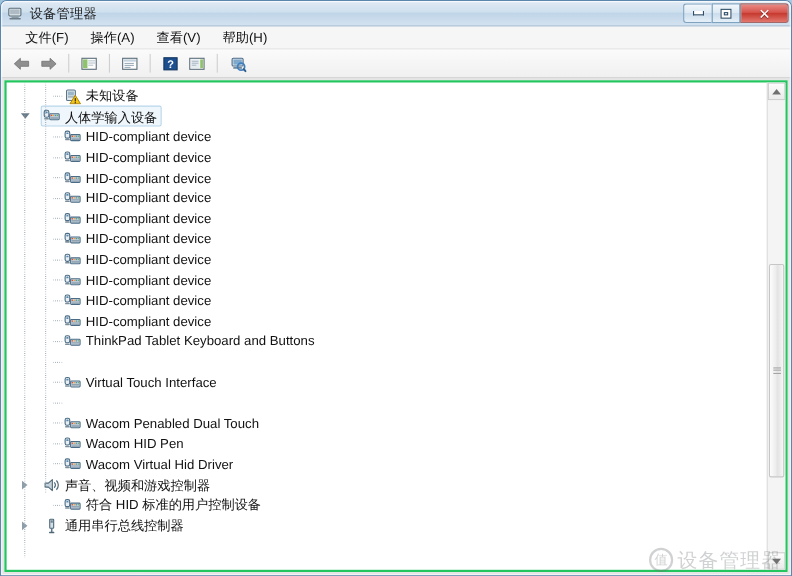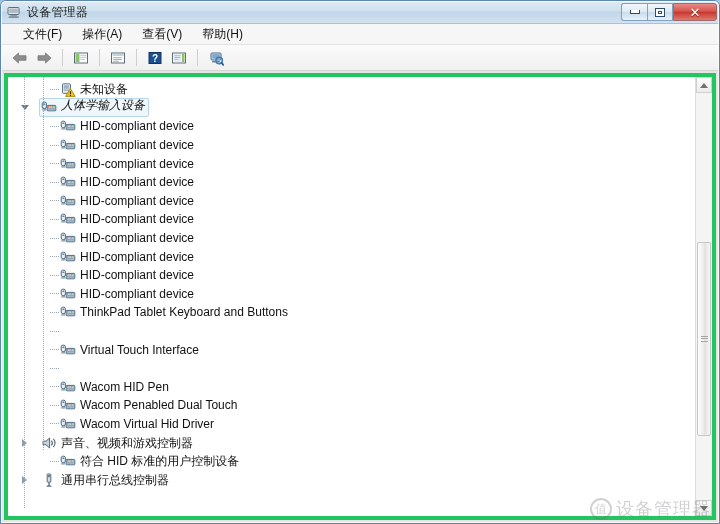--- a/index.html
+++ b/index.html
@@ -107,21 +107,21 @@
     display: flex; align-items: center; justify-content: center;
     border-radius: 3px;
     position: relative;
   }
   .tb-sep { width: 1px; height: 17px; background: #cfcfcf; margin: 0 5px; }
 
   
   .content {
     flex: 1 1 auto;
     background: #ffffff;
-    border: 4px solid #22c55e;
+    border: 2px solid #22c55e;
     margin: 2px 3px 3px 3px;
     position: relative;
     overflow: hidden;
     display: flex;
   }
   .tree {
     flex: 1 1 auto;
     padding-top: 3px;
     position: relative;
     overflow: hidden;
@@ -133,23 +133,22 @@
     white-space: nowrap;
     font-size: 12px;
     color: #111;
   }
   .row .label { padding-left: 4px; line-height: 1; }
   .row.sel .label-wrap {
     border: 1px solid #b8d6ea;
     background: #f0f7fc;
     border-radius: 2px;
     padding: 0px 3px 1px 1px;
-    display: flex; align-items: flex-start;
+    display: flex; align-items: flex-end;
     margin-left: -2px;
-    font-style: italic;
   }
   .label-wrap { display: flex; align-items: center; }
 
   
   .exp {
     width: 13px; height: 13px;
     flex: 0 0 auto;
     display: flex; align-items: center; justify-content: center;
     position: relative;
   }
@@ -641,41 +640,41 @@
                 <rect x="2.3" y="4.4" width="2" height="1.5" rx=".5" fill="#5b88ad"></rect>
                 <rect x="1.2" y="10.2" width="4.2" height="1.4" rx=".5" fill="#7b8d99"></rect>
                 <rect x="6.2" y="6.4" width="8.6" height="5.4" rx=".8" fill="#cfdbe4" stroke="#4a6c86" stroke-width="1"></rect>
                 <rect x="7.1" y="7.3" width="1.3" height="1.2" fill="#d94f3d"></rect>
                 <rect x="8.9" y="7.3" width="1.3" height="1.2" fill="#f0a32a"></rect>
                 <rect x="10.7" y="7.3" width="1.3" height="1.2" fill="#4e8fd0"></rect>
                 <rect x="12.5" y="7.3" width="1.3" height="1.2" fill="#6fae54"></rect>
                 <rect x="7.1" y="9.1" width="6.7" height="1" fill="#8fa2b0"></rect>
                 <rect x="7.1" y="10.4" width="6.7" height="0.9" fill="#8fa2b0"></rect>
               </svg></div>
+            <span class="label">Wacom Penabled Dual Touch</span>
+          </div>
+        </div>
+        <div class="row">
+          <div style="width: 29px; flex: 0 0 auto;"></div>
+          <div class="exp-spacer"></div>
+          <div class="dots-h"></div>
+          <div class="label-wrap">
+            <div class="ic"><svg viewBox="0 0 16 16" width="16" height="16">
+                <rect x="1.2" y="3.2" width="4.2" height="6.4" rx="1.6" fill="#e9eef2" stroke="#4a6c86" stroke-width="1"></rect>
+                <rect x="2.3" y="4.4" width="2" height="1.5" rx=".5" fill="#5b88ad"></rect>
+                <rect x="1.2" y="10.2" width="4.2" height="1.4" rx=".5" fill="#7b8d99"></rect>
+                <rect x="6.2" y="6.4" width="8.6" height="5.4" rx=".8" fill="#cfdbe4" stroke="#4a6c86" stroke-width="1"></rect>
+                <rect x="7.1" y="7.3" width="1.3" height="1.2" fill="#d94f3d"></rect>
+                <rect x="8.9" y="7.3" width="1.3" height="1.2" fill="#f0a32a"></rect>
+                <rect x="10.7" y="7.3" width="1.3" height="1.2" fill="#4e8fd0"></rect>
+                <rect x="12.5" y="7.3" width="1.3" height="1.2" fill="#6fae54"></rect>
+                <rect x="7.1" y="9.1" width="6.7" height="1" fill="#8fa2b0"></rect>
+                <rect x="7.1" y="10.4" width="6.7" height="0.9" fill="#8fa2b0"></rect>
+              </svg></div>
             <span class="label">Wacom HID Pen</span>
-          </div>
-        </div>
-        <div class="row">
-          <div style="width: 29px; flex: 0 0 auto;"></div>
-          <div class="exp-spacer"></div>
-          <div class="dots-h"></div>
-          <div class="label-wrap">
-            <div class="ic"><svg viewBox="0 0 16 16" width="16" height="16">
-                <rect x="1.2" y="3.2" width="4.2" height="6.4" rx="1.6" fill="#e9eef2" stroke="#4a6c86" stroke-width="1"></rect>
-                <rect x="2.3" y="4.4" width="2" height="1.5" rx=".5" fill="#5b88ad"></rect>
-                <rect x="1.2" y="10.2" width="4.2" height="1.4" rx=".5" fill="#7b8d99"></rect>
-                <rect x="6.2" y="6.4" width="8.6" height="5.4" rx=".8" fill="#cfdbe4" stroke="#4a6c86" stroke-width="1"></rect>
-                <rect x="7.1" y="7.3" width="1.3" height="1.2" fill="#d94f3d"></rect>
-                <rect x="8.9" y="7.3" width="1.3" height="1.2" fill="#f0a32a"></rect>
-                <rect x="10.7" y="7.3" width="1.3" height="1.2" fill="#4e8fd0"></rect>
-                <rect x="12.5" y="7.3" width="1.3" height="1.2" fill="#6fae54"></rect>
-                <rect x="7.1" y="9.1" width="6.7" height="1" fill="#8fa2b0"></rect>
-                <rect x="7.1" y="10.4" width="6.7" height="0.9" fill="#8fa2b0"></rect>
-              </svg></div>
-            <span class="label">Wacom Penabled Dual Touch</span>
           </div>
         </div>
         <div class="row">
           <div style="width: 29px; flex: 0 0 auto;"></div>
           <div class="exp-spacer"></div>
           <div class="dots-h"></div>
           <div class="label-wrap">
             <div class="ic"><svg viewBox="0 0 16 16" width="16" height="16">
                 <rect x="1.2" y="3.2" width="4.2" height="6.4" rx="1.6" fill="#e9eef2" stroke="#4a6c86" stroke-width="1"></rect>
                 <rect x="2.3" y="4.4" width="2" height="1.5" rx=".5" fill="#5b88ad"></rect>

